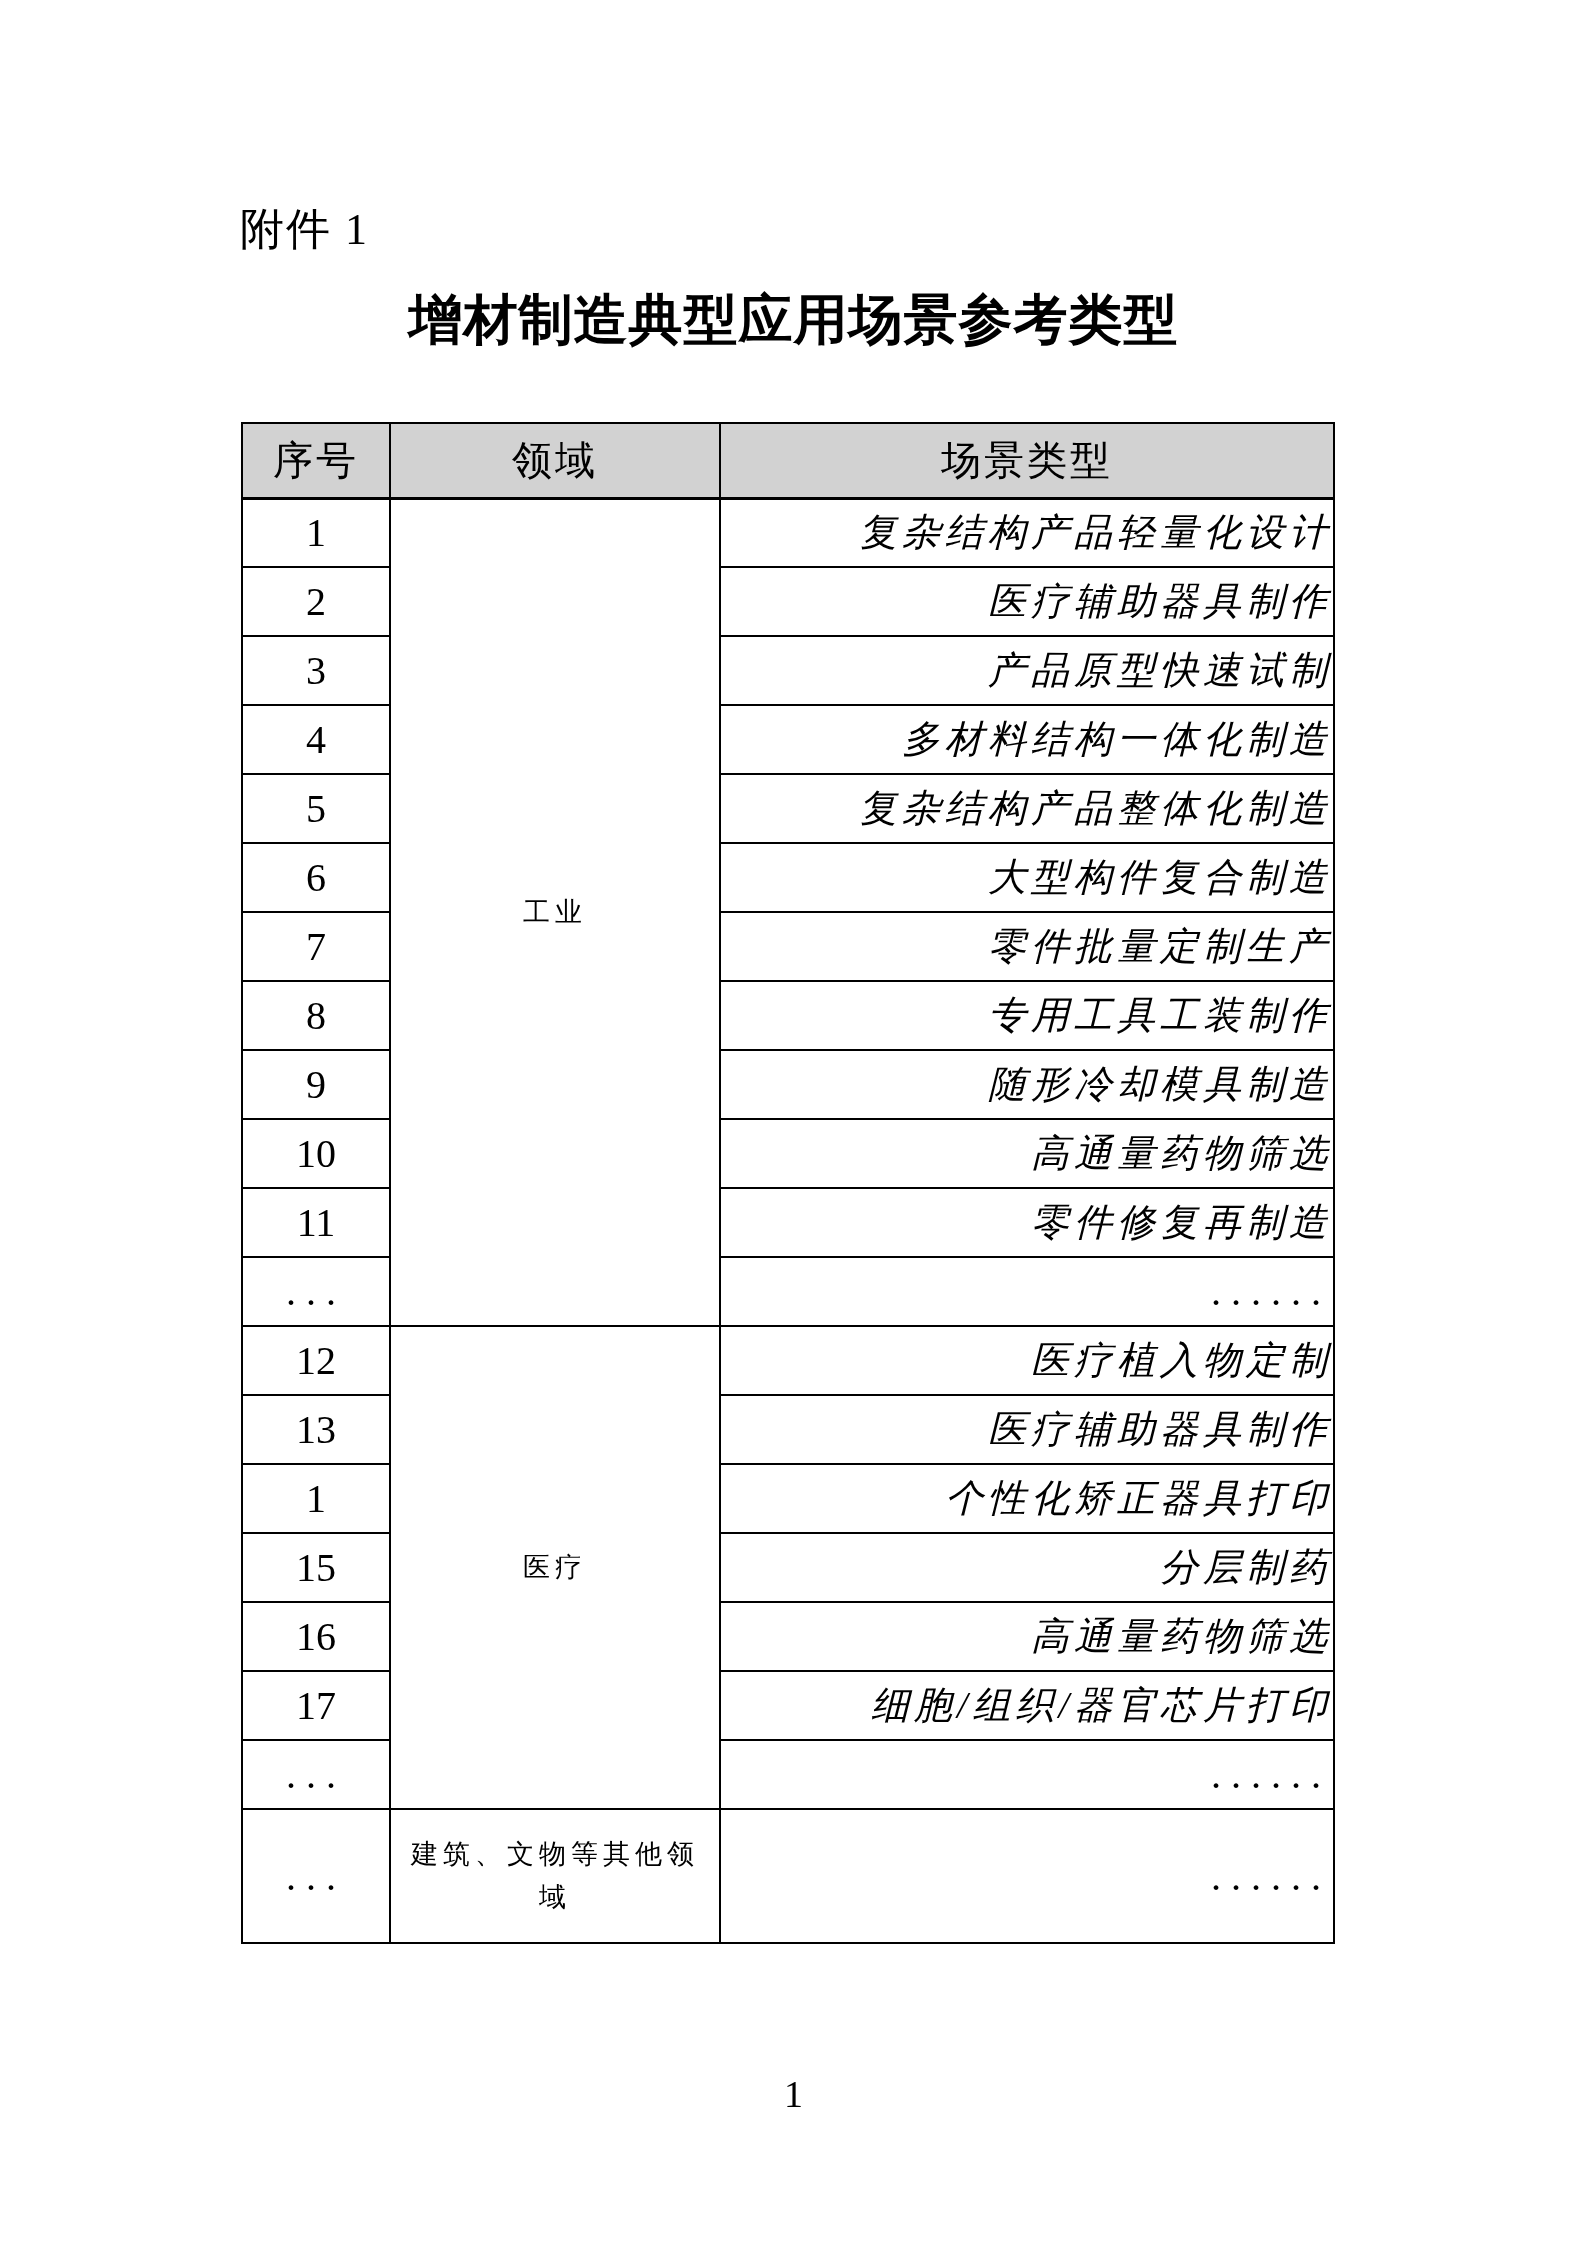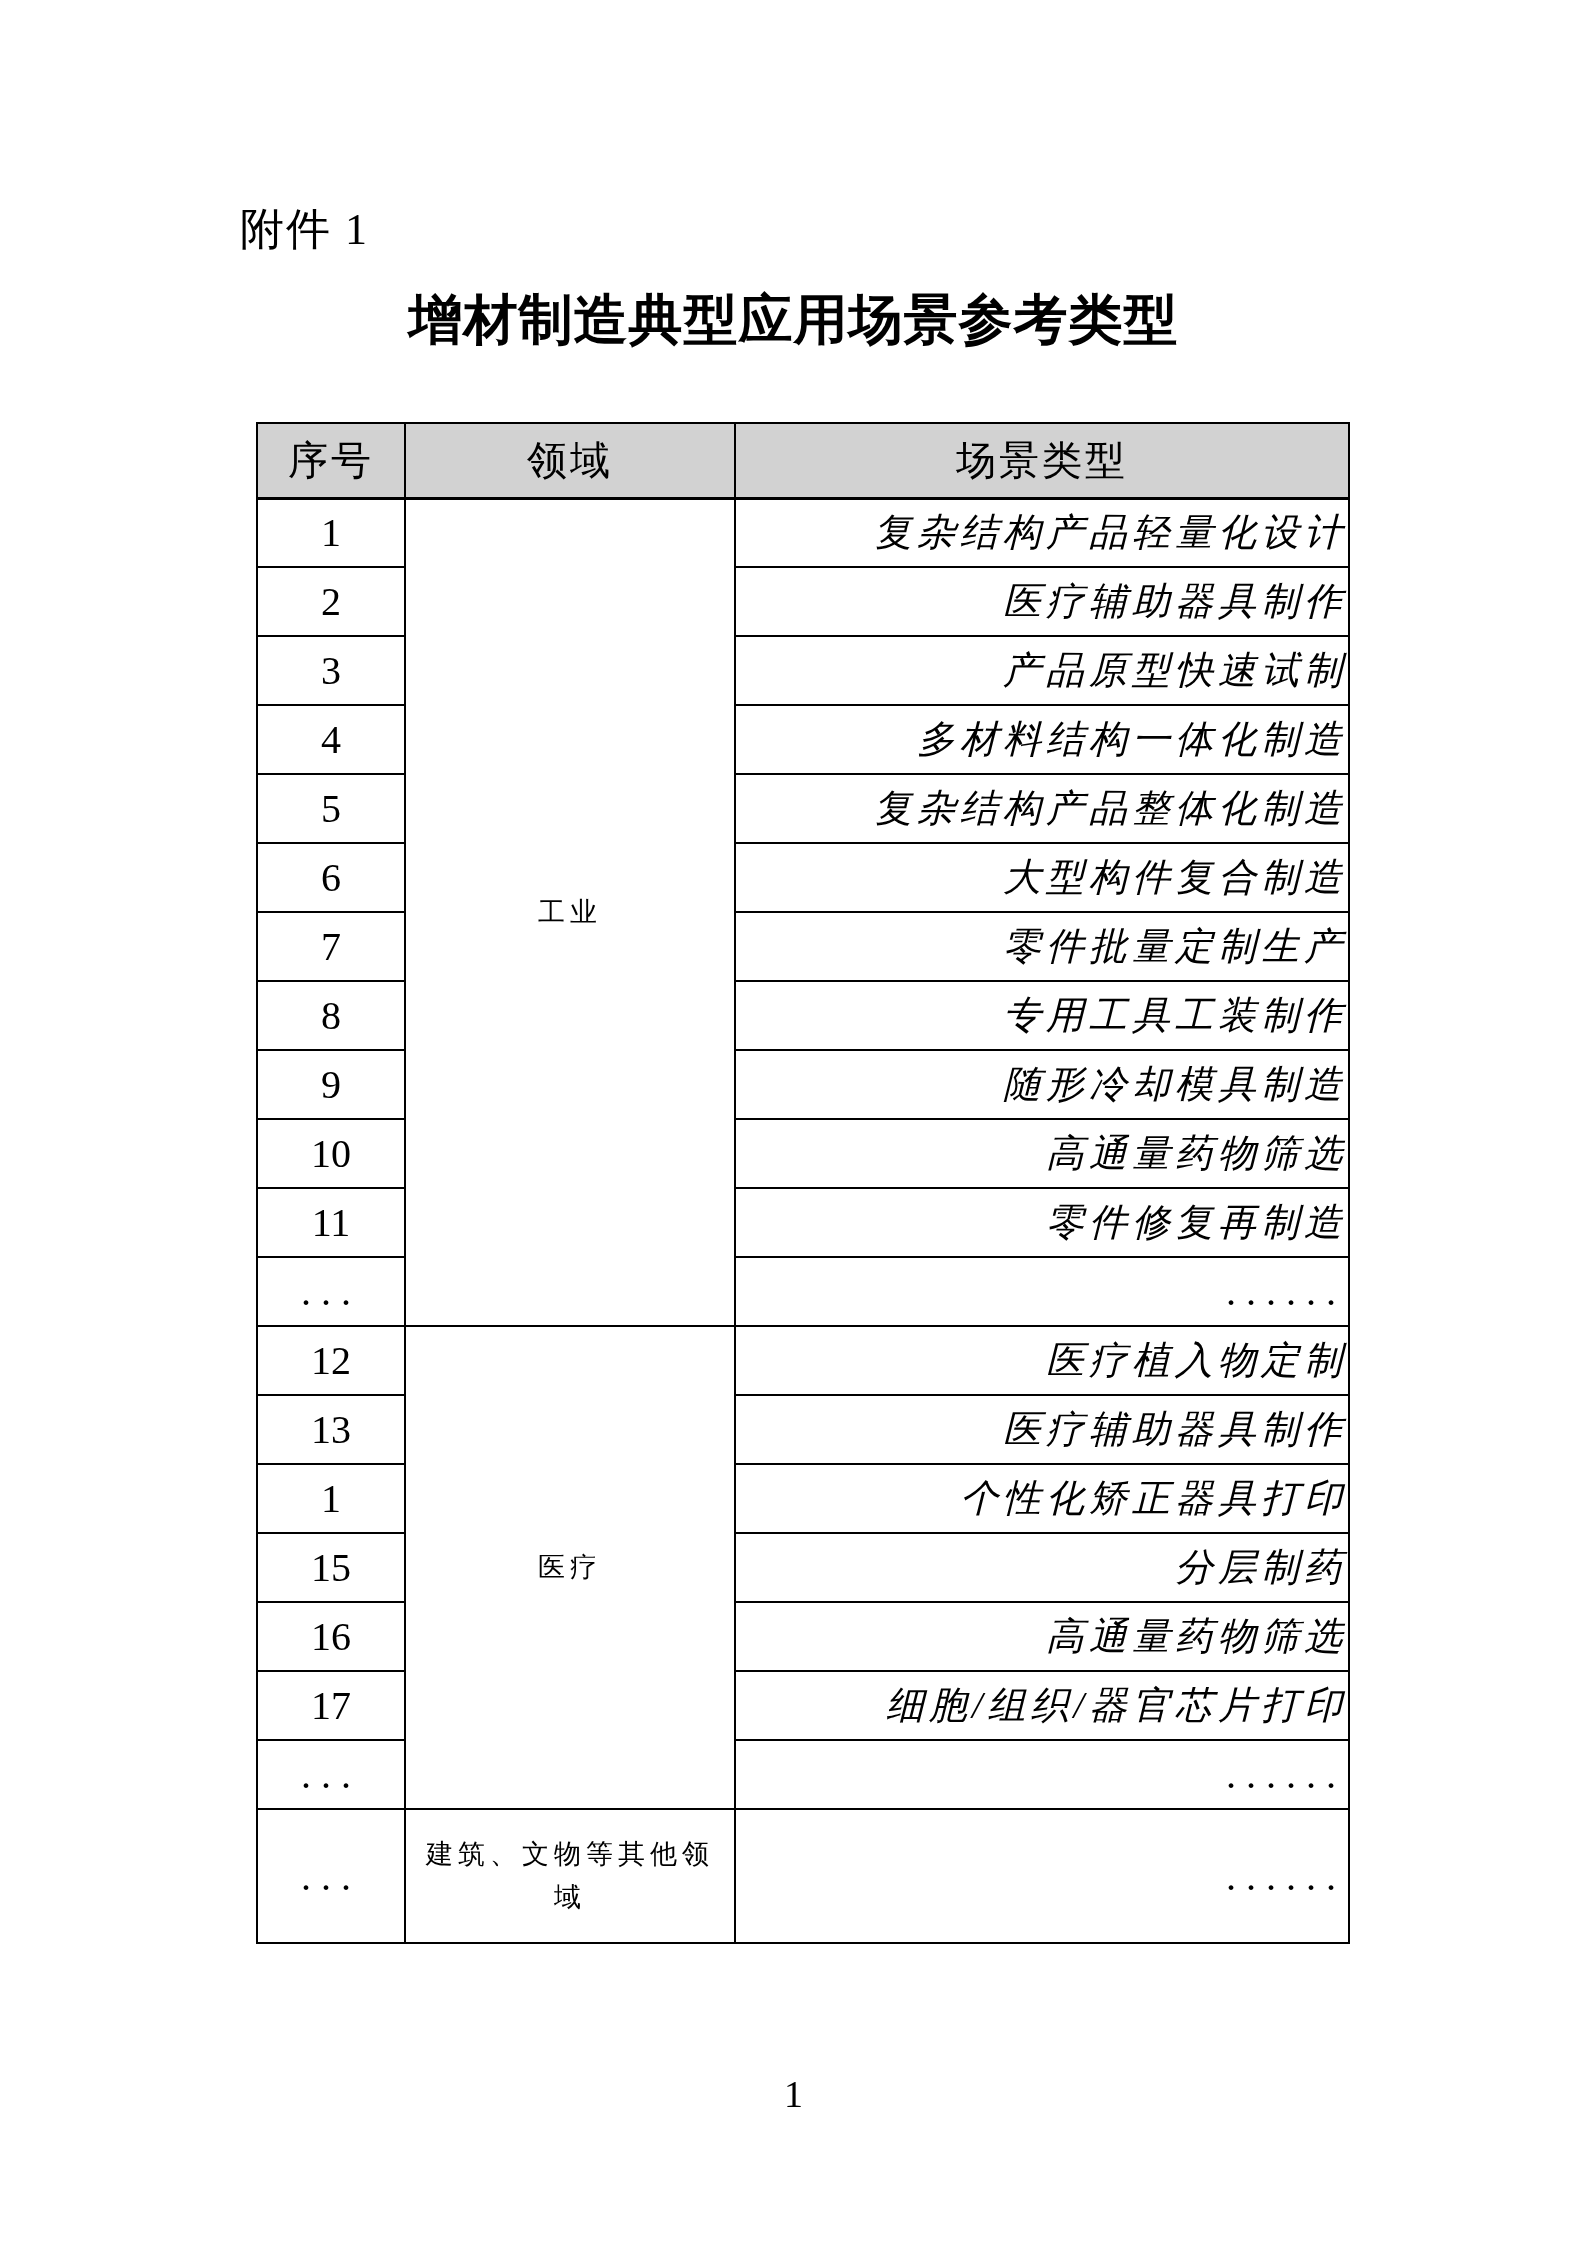--- a/index.html
+++ b/index.html
@@ -21,21 +21,21 @@
 
   .title {
     position: absolute; left: 0; top: 288px; width: 1587px;
     margin: 0; text-align: center;
     font-family: "Liberation Sans", "DejaVu Sans", sans-serif;
     font-weight: bold; font-size: 54px; line-height: 1.15;
     letter-spacing: 1px;
   }
 
   table.scenario {
-    position: absolute; left: 256px; top: 422px;
+    position: absolute; left: 241px; top: 422px;
     width: 1092px; table-layout: fixed;
     border-collapse: collapse;
   }
   table.scenario col.c-no { width: 148px; }
   table.scenario col.c-field { width: 330px; }
   table.scenario col.c-scn { width: 614px; }
 
   table.scenario th, table.scenario td {
     border: 2px solid var(--line);
     vertical-align: middle;

